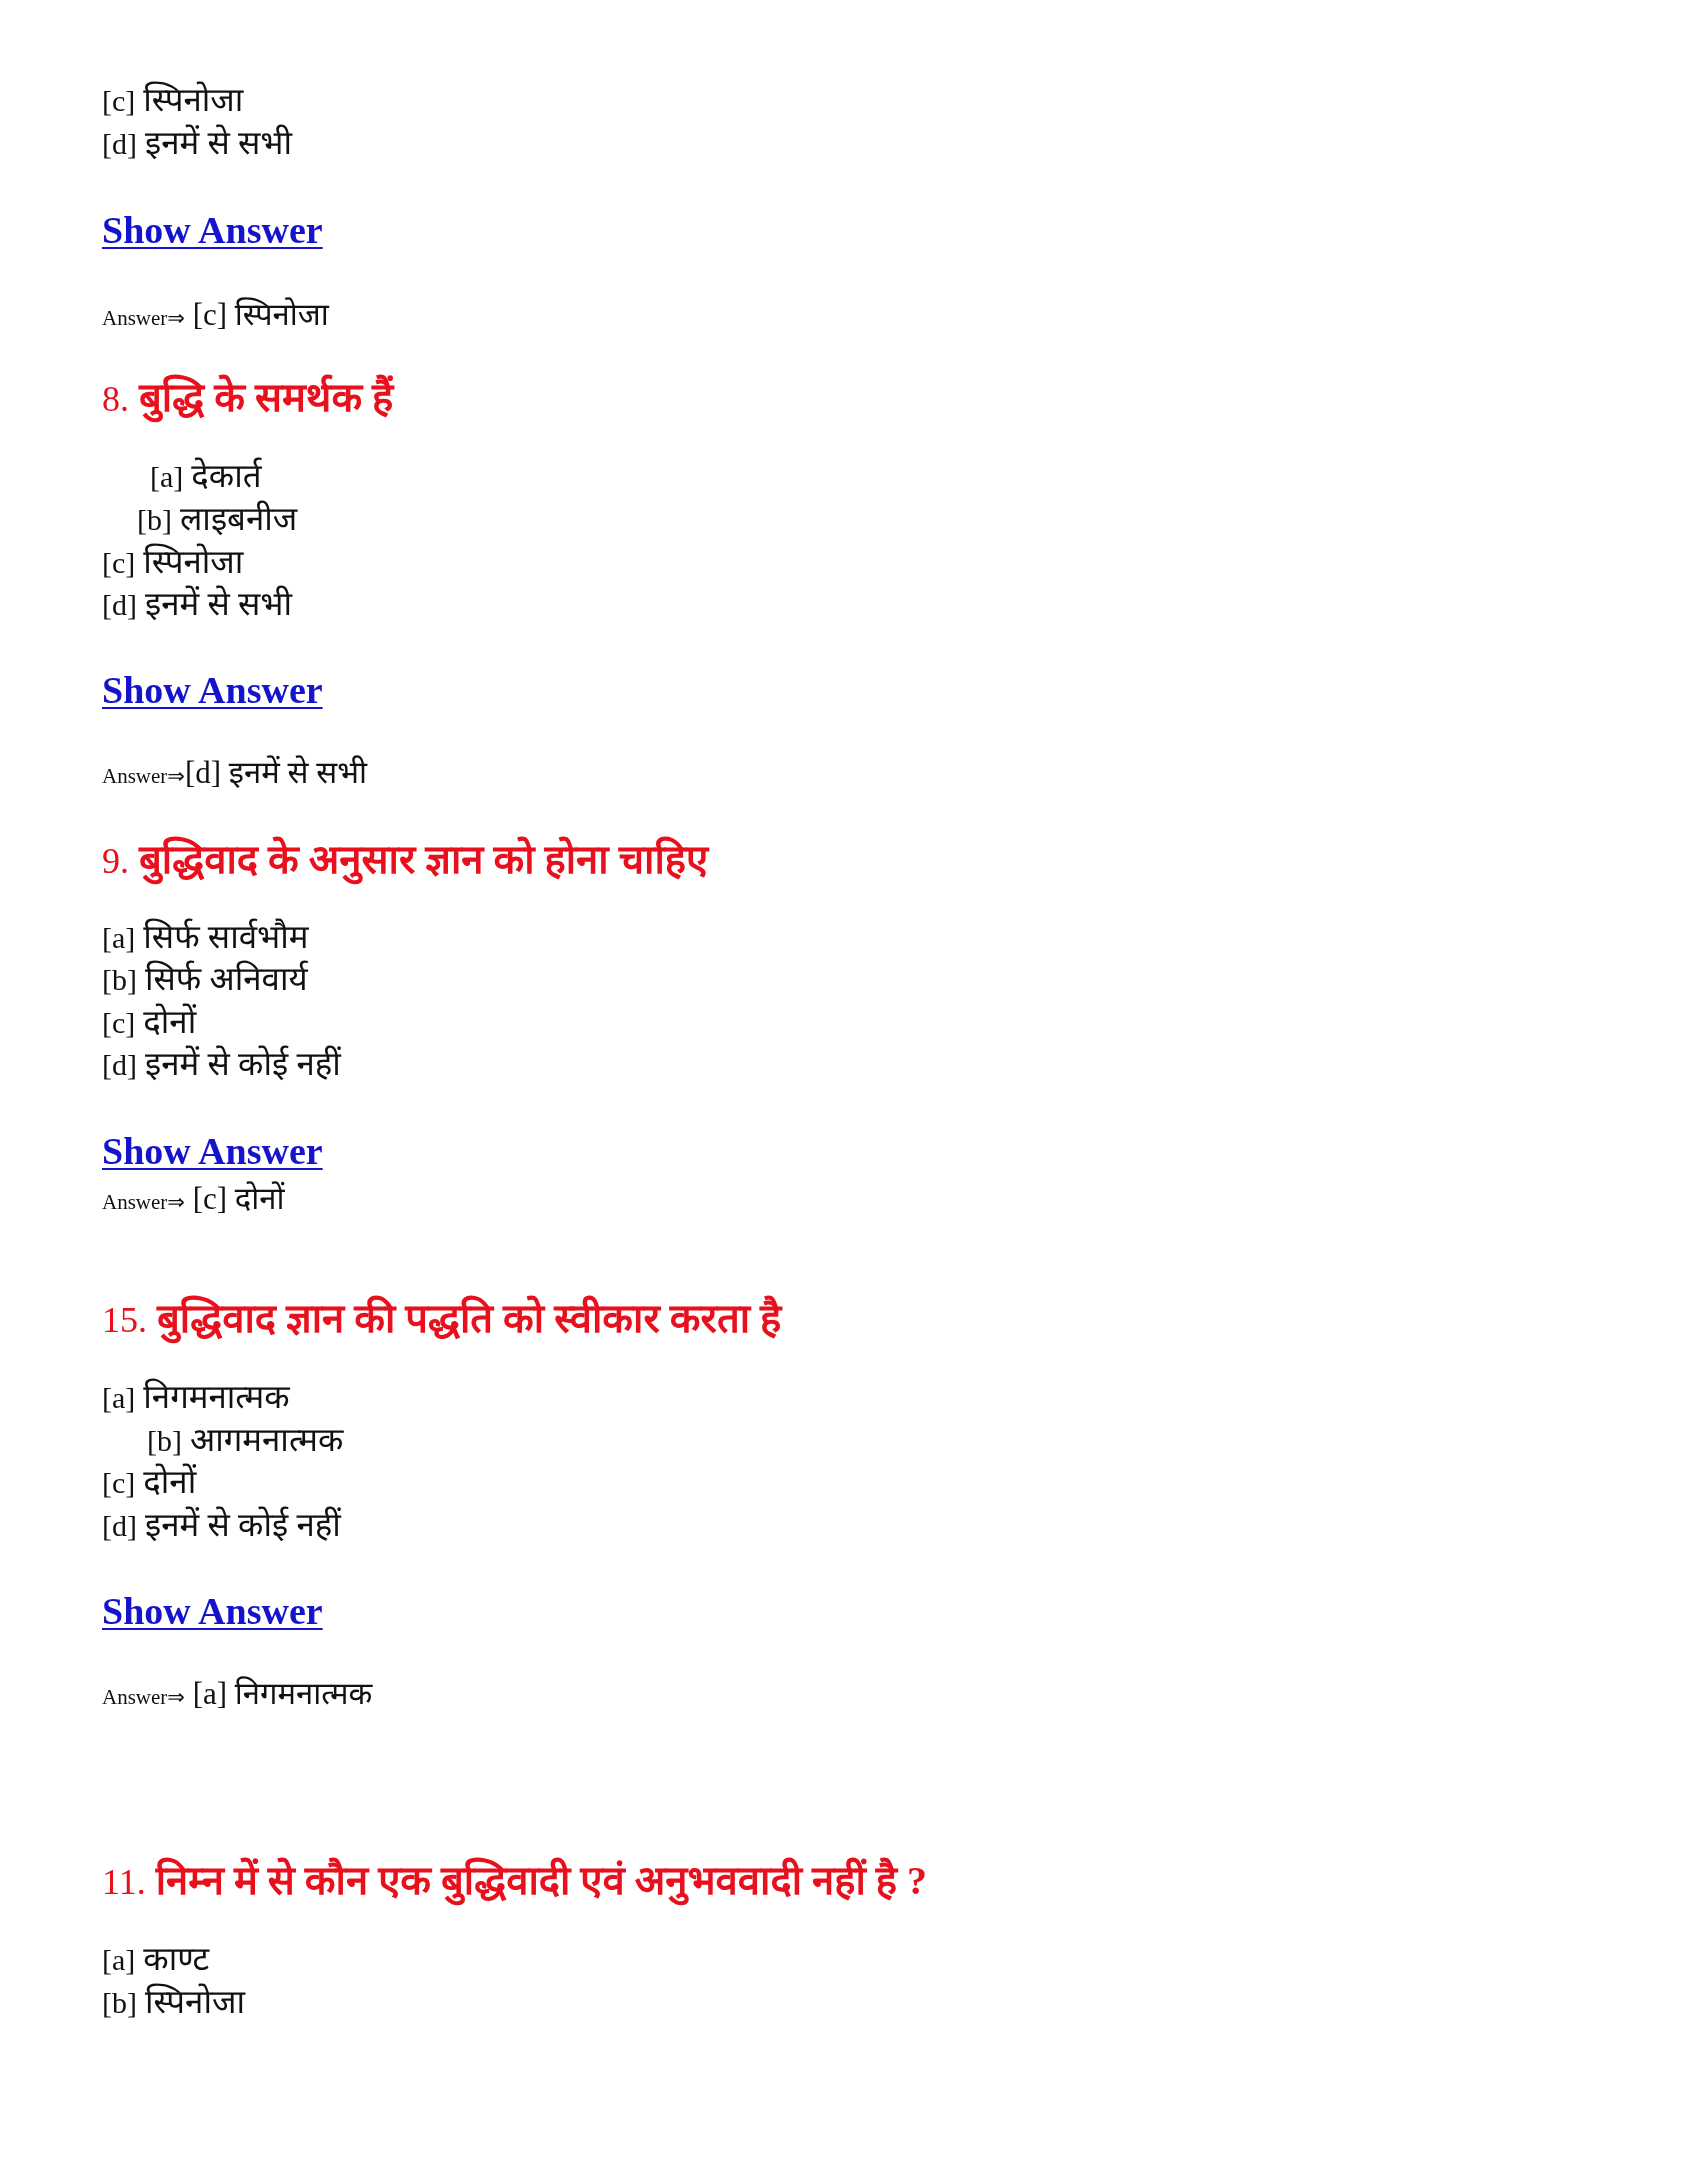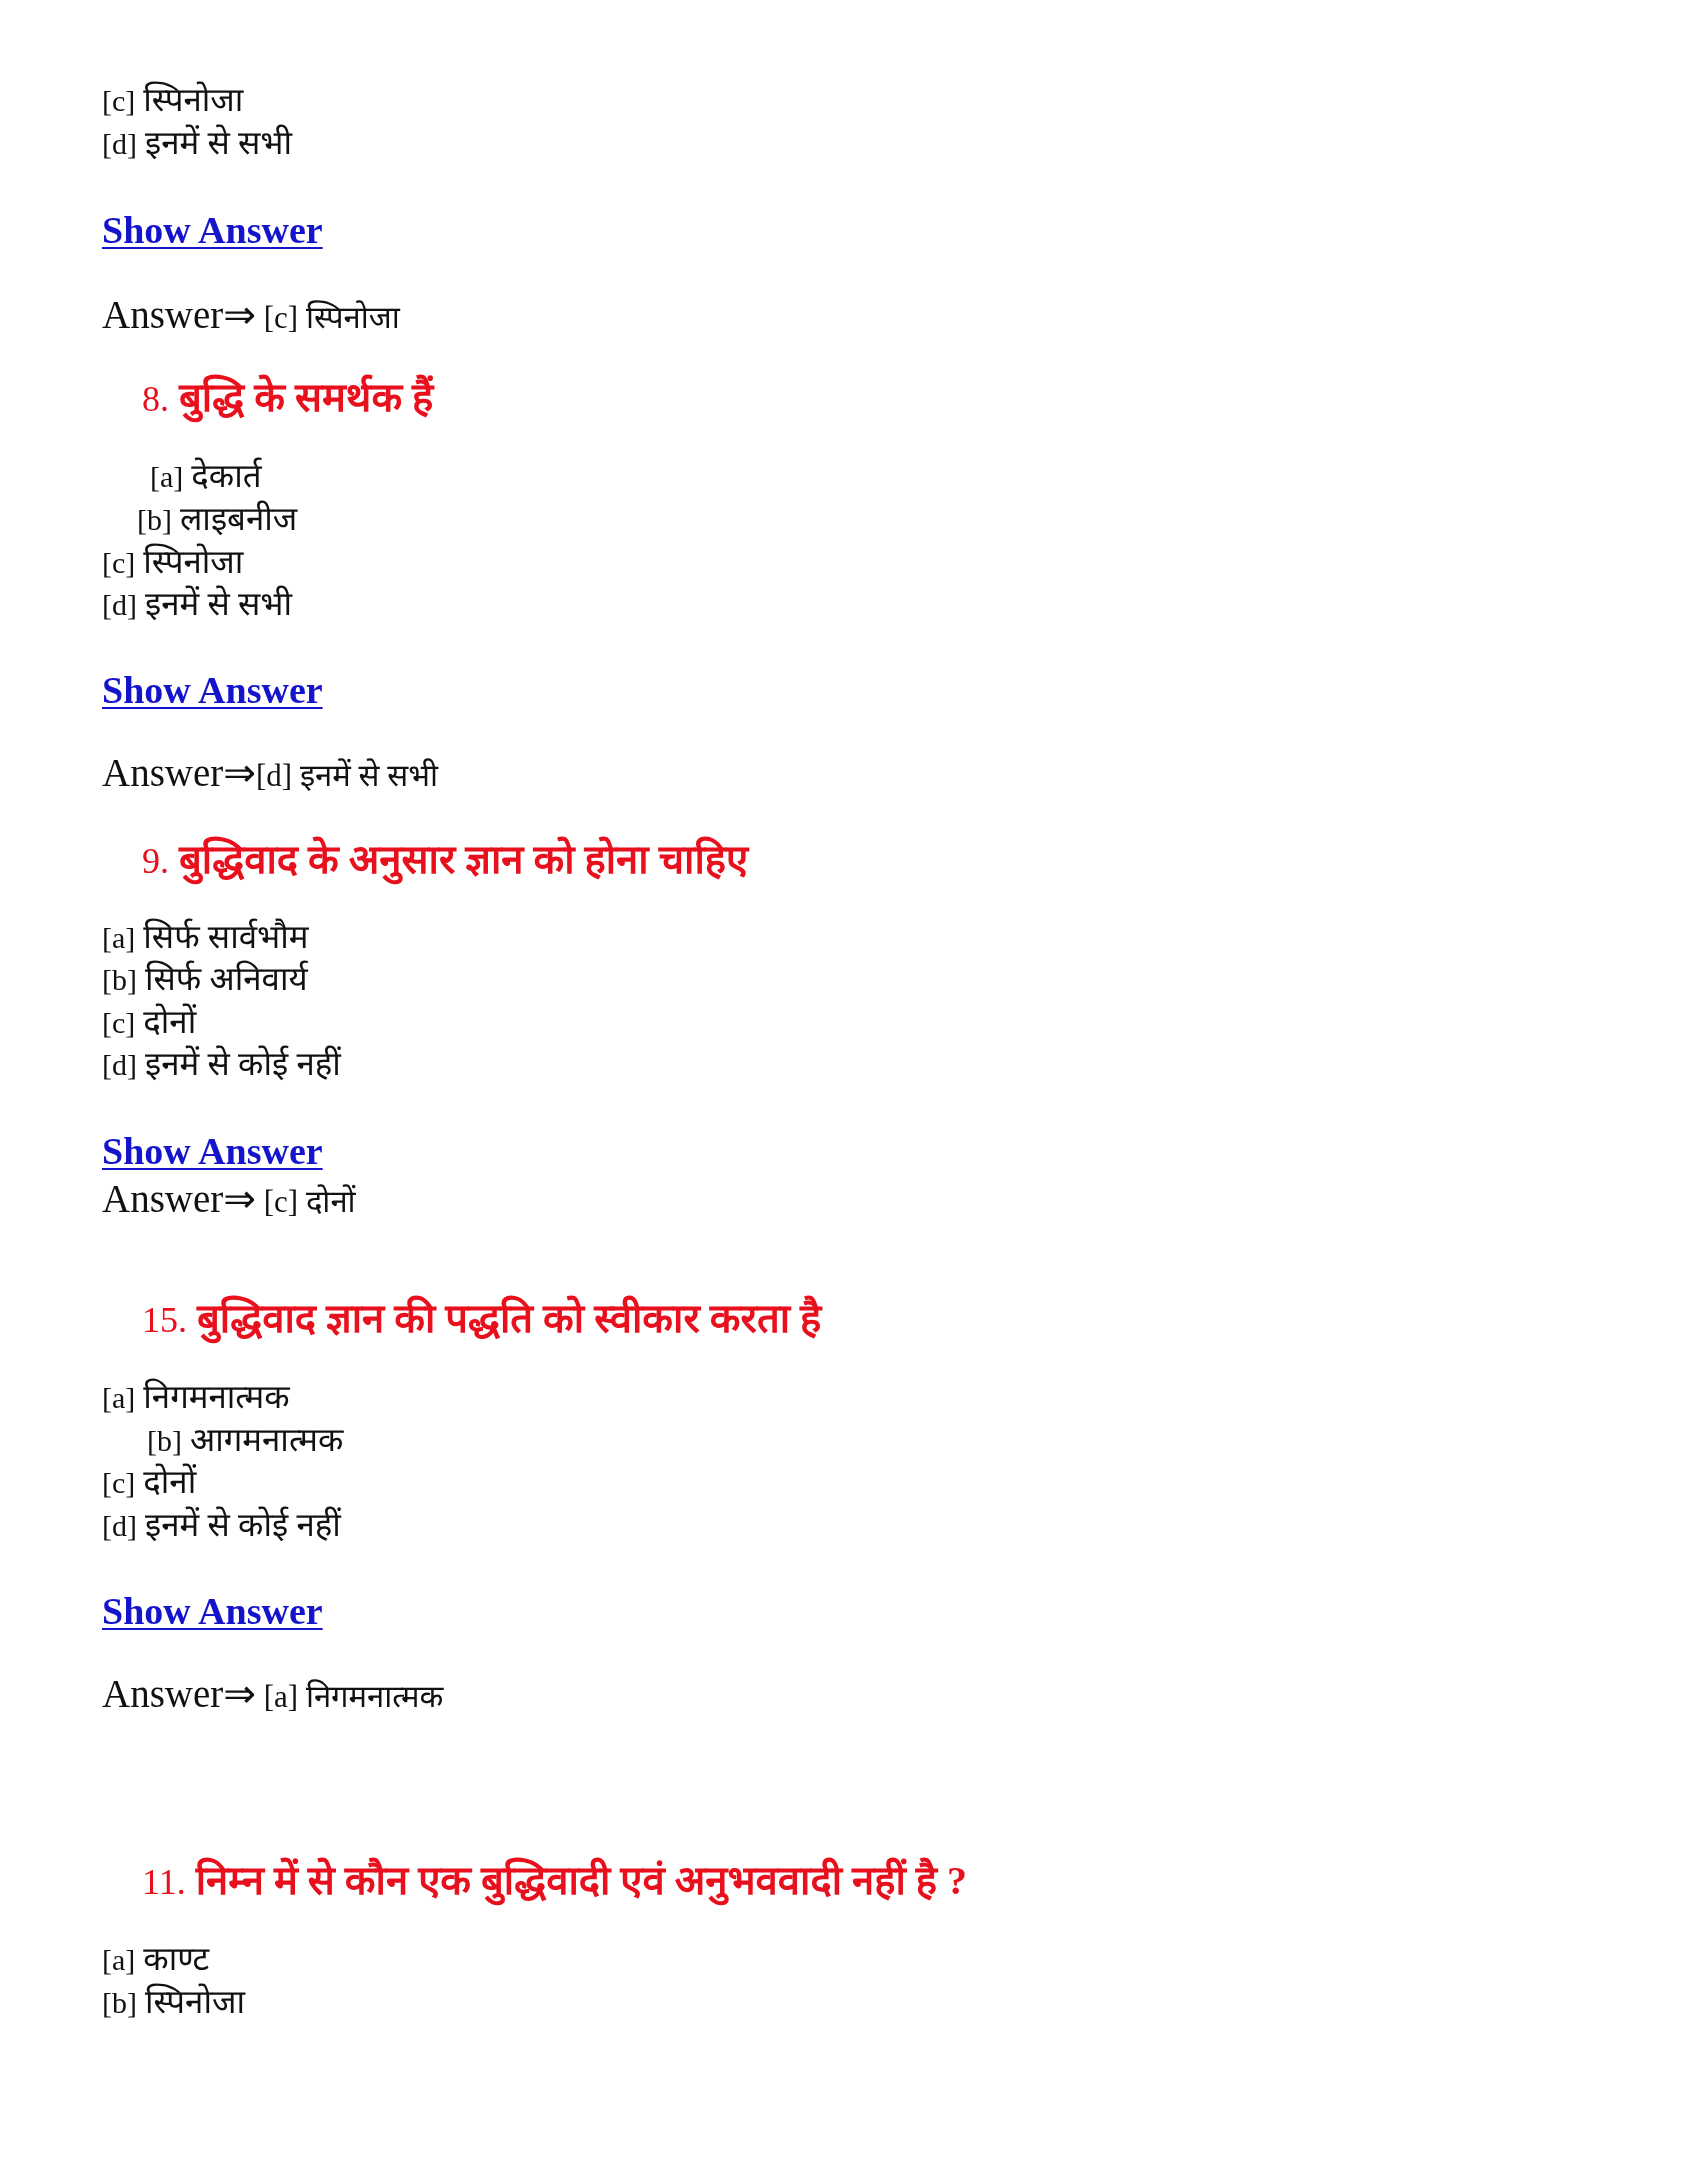--- a/index.html
+++ b/index.html
@@ -5,22 +5,22 @@
   html, body { margin: 0; padding: 0; background: #ffffff; }
   body { width: 1683px; height: 2178px; position: relative; overflow: hidden;
          font-family: "Liberation Serif", "DejaVu Serif", serif; color: #111111; }
   .abs { position: absolute; left: 102px; white-space: nowrap; }
   .opt { font-size: 33px; line-height: 43px; }
   .opt .key { font-family: "Liberation Serif", serif; font-size: 30px; margin-right: 8px; }
   .link { font-family: "Liberation Serif", serif; font-weight: bold; font-size: 38px;
           color: #1414cc; text-decoration: underline; text-decoration-thickness: 2px;
           text-underline-offset: 4px; cursor: pointer; }
   .ans { font-size: 31px; }
-  .ans .pre { font-family: "Liberation Serif", serif; font-size: 39px; }
-  .q { color: #e8101c; font-weight: bold; font-size: 40px; margin-left: 40px; }
+  .ans .pre { font-family: "Liberation Serif", serif; font-size: 21px; }
+  .q { color: #e8101c; font-weight: bold; font-size: 40px; }
   .q .num { font-family: "Liberation Serif", serif; font-weight: normal; font-size: 36px; }
 </style>
 </head>
 <body>
 
 <div class="abs opt" style="top:79px;">
   <span class="key">[c]</span><span>स्पिनोजा</span>
 </div>
 <div class="abs opt" style="top:122px;">
   <span class="key">[d]</span><span>इनमें से सभी</span>

